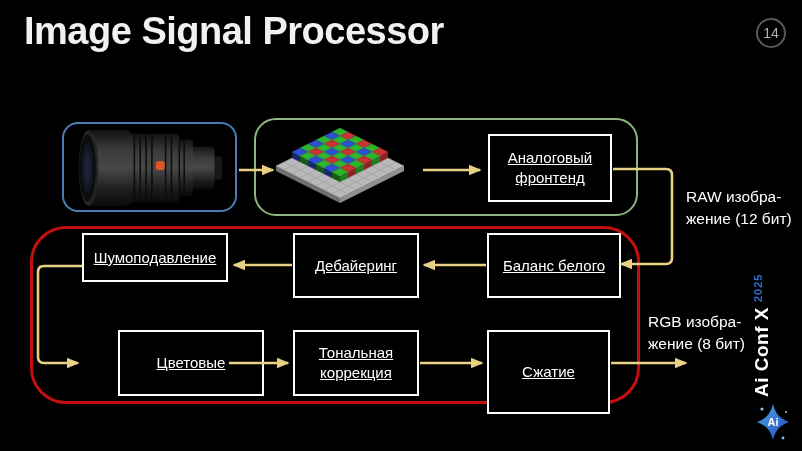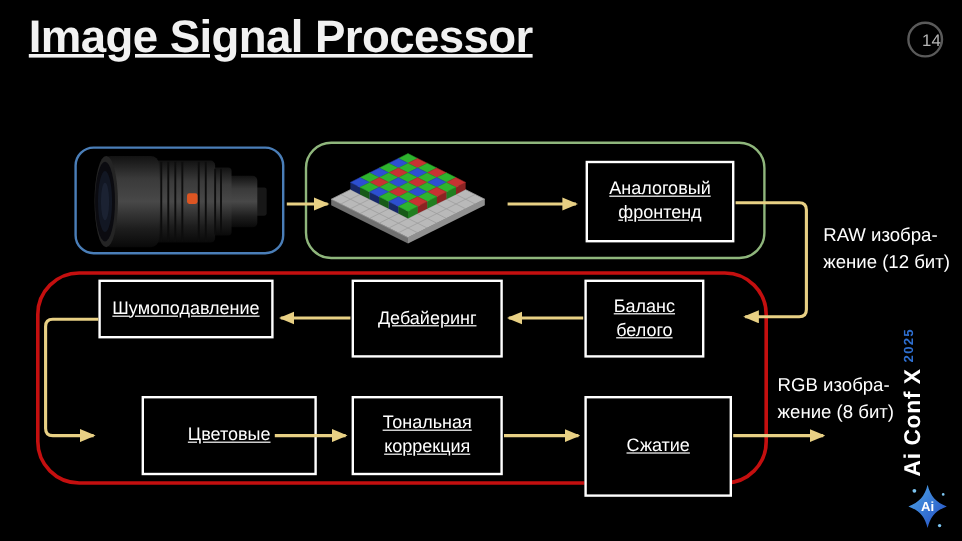--- a/index.html
+++ b/index.html
@@ -2,43 +2,43 @@
 <html style="--arrow: #e8d084; --blue-border: #4a7eb8; --green-border: #8fb67c; --red-border: #c40f0f; --box-border: #ffffff; --text-color: #ffffff; --logo-blue: #2e6fd0;"><head>
 <meta charset="utf-8">
 <style>
   html,body{margin:0;padding:0;background:#000;}
   .slide{
     position:relative; width:802px; height:451px; background:#000;
     font-family:"Liberation Sans", sans-serif; overflow:hidden;
   }
   .title{
     position:absolute; left:24px; top:10px; margin:0;
-    font-size:38px; font-weight:700; color:#f1f1f1; letter-spacing:-0.5px;text-decoration:underline;
+    font-size:38px; font-weight:700; color:#f1f1f1; letter-spacing:-0.5px;
   }
   .page-circle{
     position:absolute; left:756px; top:18px; width:30px; height:30px;
     border:2px solid #5a5a5a; border-radius:50%; box-sizing:border-box;
-    display:flex; align-items:center; justify-content:flex-end;
+    display:flex; align-items:center; justify-content:center;
     color:#b5b5b5; font-size:14px;
   }
   .stage{ position:absolute; box-sizing:border-box; background:#000; }
   .stage.blue { left:62px;  top:122px; width:175px; height:90px;  border:2.5px solid var(--blue-border);  border-radius:16px; }
   .stage.green{ left:254px; top:118px; width:384px; height:98px;  border:2.5px solid var(--green-border); border-radius:22px; }
   .stage.red  { left:30px;  top:226px; width:610px; height:178px; border:3px solid var(--red-border);   border-radius:36px; }
   .wbox{
     position:absolute; box-sizing:border-box; background:#000;
     border:2.5px solid var(--box-border); color:var(--text-color);
     display:flex; flex-direction:column; align-items:center; justify-content:center;
     font-size:15px; line-height:20px; text-align:center; z-index:3;text-decoration:underline;
   }
   .wbox span{ display:block; }
   .afe     { left:488px; top:134px; width:124px; height:68px; }
   .noise   { left:82px;  top:233px; width:146px; height:49px; }
   .debayer { left:293px; top:233px; width:126px; height:65px; }
-  .wb      { left:487px; top:233px; width:100px; height:65px; }
+  .wb      { left:487px; top:233px; width:134px; height:65px; }
   .colorbx { left:82px;  top:330px; width:146px; height:66px;margin-left:36px; }
   .tone    { left:293px; top:330px; width:126px; height:66px;text-align:center; }
   .compress{ left:487px; top:330px; width:123px; height:84px; }
   .flowlabel{
     position:absolute; color:var(--text-color); font-size:15.5px; line-height:22px; z-index:4;
   }
   .flowlabel span{ display:block; }
   .raw{ left:686px; top:186px; width:122px; }
   .rgb{ left:648px; top:311px; width:122px; }
   .icon-abs{ position:absolute; z-index:2; }

